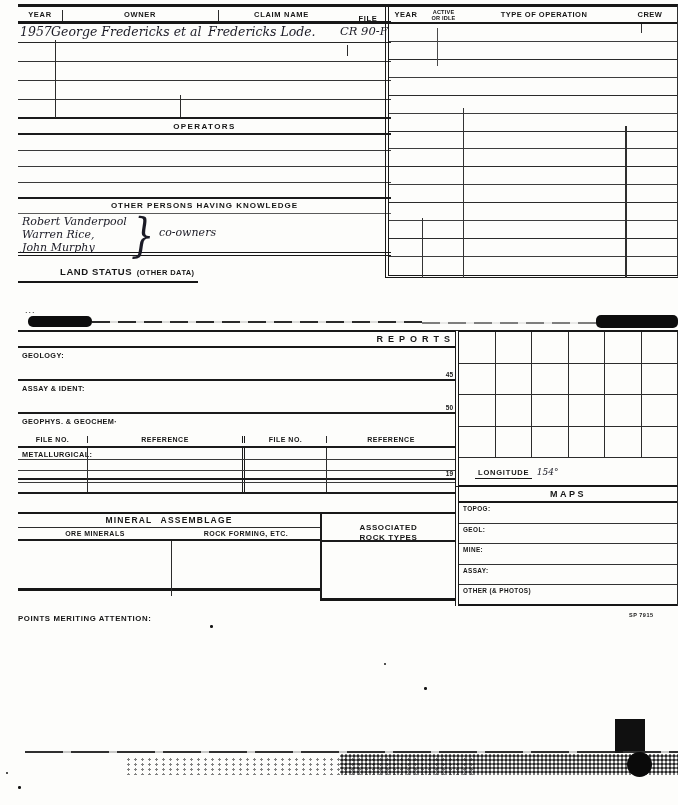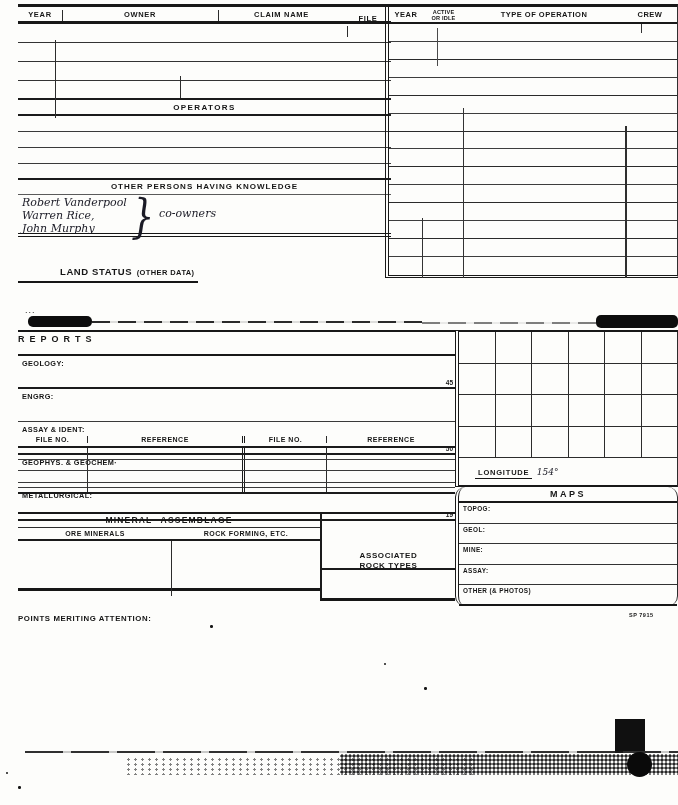--- a/index.html
+++ b/index.html
@@ -52,21 +52,21 @@
   .land-status .big { font-weight:bold; font-size:9.5px; letter-spacing:.6px;padding-left:42px; }
   .land-status .small { font-weight:bold; font-size:7.5px; letter-spacing:.4px; }
   .stray { left:25px; top:305px; font-size:9px; letter-spacing:1px; color:#222; }
 
   
   .blob { background:#0d0d0d; border-radius:5px; }
   .smear { background:repeating-linear-gradient(90deg,#2a2a2a 0 18px, rgba(42,42,42,.15) 18px 26px); }
 
   
   .reports { left:18px; top:330px; width:437px; border-top:2.5px solid #181818; }
-  .rep-title { height:24px; line-height:15px; text-align:left; font-weight:bold; font-size:9px;
+  .rep-title { height:16px; line-height:15px; text-align:right; font-weight:bold; font-size:9px;
                letter-spacing:5px; border-bottom:2.5px solid #181818; }
   .rep-row { position:relative; height:33px; border-bottom:1.2px solid #3a3a3a; }
   .rep-row.heavy { border-bottom:2.4px solid #1b1b1b; }
   .rep-row .lbl { position:absolute; left:4px; top:3px; font-weight:bold; font-size:7.3px; letter-spacing:.4px; }
   .rep-row .num { position:absolute; right:2px; bottom:1px; font-weight:bold; font-size:6.5px; }
 
   
   .genref { left:18px; top:433px; width:437px; }
   .gr-title { height:13px; line-height:12px; text-align:center; font-weight:bold; font-size:8.5px;
               letter-spacing:1.6px; word-spacing:7px; border-bottom:1.5px solid #242424; }
@@ -91,42 +91,42 @@
   .latlong { left:455px; top:458px; width:223px; height:29px; display:flex;
              border-left:4px double #181818; border-bottom:2.5px solid #181818; border-right:1.4px solid #2c2c2c; }
   .ll-cell { padding-top:3px; white-space:nowrap; }
   .ll-lat { width:111px; border-right:3px double #181818; }
   .ll-lon { width:108px; }
   .ll-lbl { display:inline-block; font-weight:bold; font-size:7.5px; letter-spacing:.8px;
             border-bottom:1.5px solid #161616; padding:0 3px 1px 3px; }
   .ll-val { font-size:9px; }
 
   
-  .maps { left:455px; top:487px; width:223px; border-left:4px double #181818; border-right:1.4px solid #2c2c2c;border-radius:10px; }
+  .maps { left:455px; top:487px; width:223px; border-left:4px double #181818; border-right:1.4px solid #2c2c2c; }
   .maps-title { height:16px; line-height:15px; text-align:center; font-weight:bold; font-size:9px;
                 letter-spacing:2.5px; border-bottom:2.2px solid #181818; }
   .map-row { height:20.6px; border-bottom:1.4px solid #333; }
   .map-row.last { border-bottom:2.6px solid #161616; }
   .map-row span { display:block; padding:2px 0 0 4px; font-weight:bold; font-size:6.4px; letter-spacing:.4px; }
   .form-no { left:629px; top:612px; font-weight:bold; font-size:5.5px; letter-spacing:.5px; }
 
   
   .minassem { left:18px; top:512px; width:302px; height:79px;
               border-top:2.5px solid #181818; border-bottom:3px solid #161616; }
   .ma-title { height:14px; line-height:13px; text-align:center; font-weight:bold; font-size:8.5px;
               letter-spacing:1.2px; word-spacing:5px; border-bottom:1.2px solid #2c2c2c; }
   .ma-sub { display:flex; height:13px; border-bottom:2.4px solid #1b1b1b; align-items:center; }
   .ma-sub .c { font-weight:bold; font-size:7px; letter-spacing:.5px; text-align:center; }
   .ma-s1 { width:154px; } .ma-s2 { width:148px; }
   .ma-body { display:flex; height:55px; }
   .ma-b1 { width:154px; border-right:1.4px solid #2c2c2c; } .ma-b2 { width:148px; }
   .assoc { left:320px; top:512px; width:135px; height:89px;
            border-top:2.5px solid #181818; border-left:2px solid #1b1b1b; border-bottom:3px solid #161616; }
   .assoc-hdr { height:28px; padding-top:9px; text-align:center; font-weight:bold; font-size:8px;
-               line-height:9.5px; letter-spacing:.6px; border-bottom:2.2px solid #1b1b1b;margin-top:28px; }
+               line-height:9.5px; letter-spacing:.6px; border-bottom:2.2px solid #1b1b1b; }
   .points { left:18px; top:614px; font-weight:bold; font-size:7.8px; letter-spacing:.6px; }
 
   
   .sq-mark { left:615px; top:719px; width:30px; height:34px; background:#101010; }
   .bot-line { left:25px; top:751px; width:653px; height:2.4px;
               background:repeating-linear-gradient(90deg,#303030 0 38px, rgba(48,48,48,.25) 38px 46px); }
   .speckle-light { left:125px; top:757px; width:350px; height:18px; opacity:.55;
               background-image:radial-gradient(circle,#1c1c1c 1px, transparent 1.3px); background-size:7px 5px; }
   .speckle-dense { left:340px; top:754px; width:338px; height:21px; opacity:.9;
               background-image:radial-gradient(circle,#0e0e0e 1.5px, transparent 1.7px); background-size:4px 4px; }
@@ -140,20 +140,26 @@
 
   <div class="abs tbl-left">
     <div class="tl-hdr">
       <div class="c c1">YEAR</div>
       <div class="c c2">OWNER</div>
       <div class="c c3">CLAIM NAME</div>
       <div class="c c4">FILE</div>
       <div class="tick" style="left:44px; top:3px; height:11px;"></div>
       <div class="tick" style="left:200px; top:3px; height:11px;"></div>
     </div>
+    <div class="tl-entry">
+      <span class="hw" style="left:2px;">1957</span>
+      <span class="hw" style="left:33px;">George Fredericks et al</span>
+      <span class="hw" style="left:190px;">Fredericks Lode.</span>
+      <span class="hw" style="left:322px; font-size:11.5px;">CR 90-F</span>
+    </div>
     <div class="row-19">
       <div class="tick" style="left:329px; top:2px; height:11px;"></div>
     </div>
     <div class="row-19"></div>
     <div class="row-19"></div>
     <div class="row-19 heavy">
       <div class="tick" style="left:162px; top:-5px; height:22px;"></div>
     </div>
     <div class="secbar">OPERATORS</div>
     <div class="row-16"></div>
@@ -218,24 +224,20 @@
   <div class="abs smear" style="left:92px; top:321px; width:330px; height:2.4px;"></div>
   <div class="abs smear" style="left:422px; top:322px; width:176px; height:2px; opacity:.6;"></div>
   <div class="abs blob" style="left:596px; top:315px; width:82px; height:13px;"></div>
 
   <div class="abs reports">
     <div class="rep-title">REPORTS</div>
     <div class="rep-row heavy">
       <span class="lbl">GEOLOGY:</span>
       <span class="num">45</span>
     </div>
-    <div class="rep-row">
-      <span class="lbl">ENGRG:</span>
-      <span class="num"></span>
-    </div>
     <div class="rep-row heavy">
       <span class="lbl">ASSAY &amp; IDENT:</span>
       <span class="num">50</span>
     </div>
     <div class="rep-row">
       <span class="lbl">GEOPHYS. &amp; GEOCHEM·</span>
       <span class="num"></span>
     </div>
     <div class="rep-row heavy">
       <span class="lbl">METALLURGICAL:</span>

